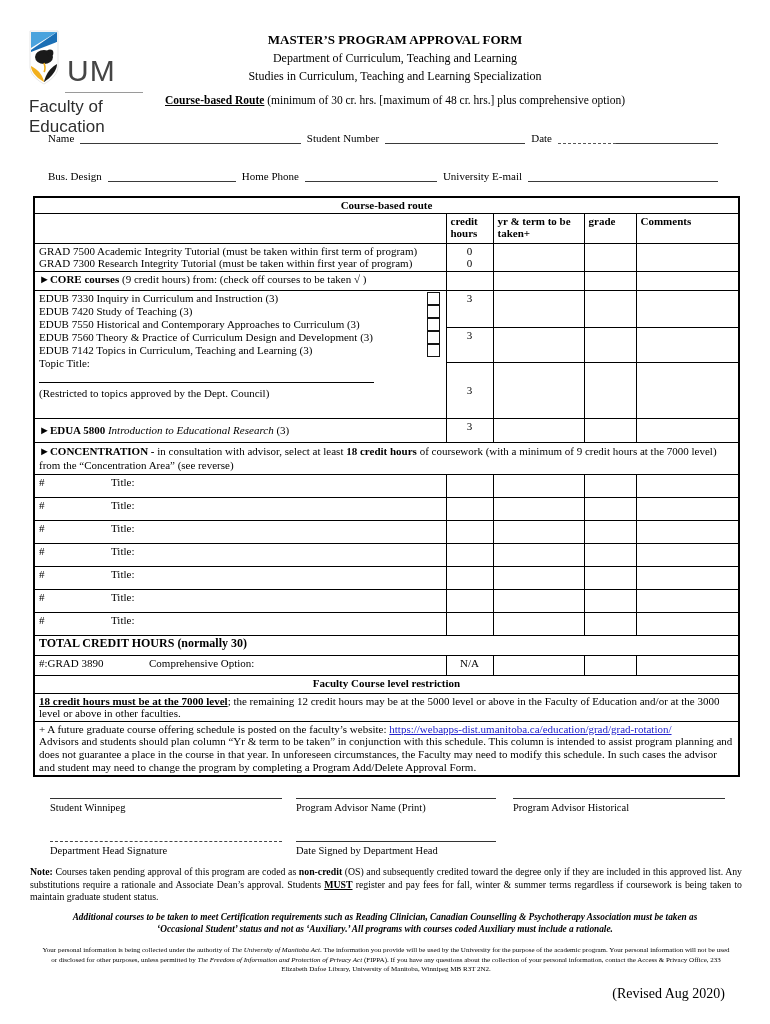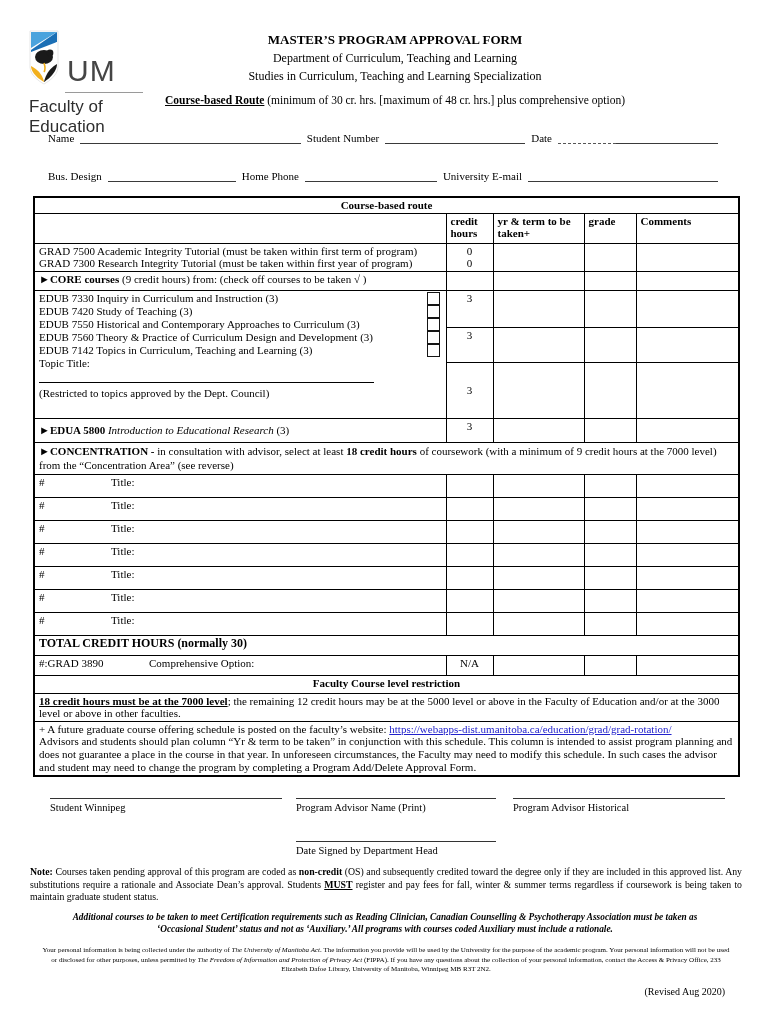--- a/index.html
+++ b/index.html
@@ -61,21 +61,21 @@
   .sig .line.dash{border-top:1px dashed #444;}
 
   
   .note{position:absolute;left:30px;top:866px;width:712px;font-size:9.8px;line-height:12.5px;
         text-align:justify;}
   .note .bu{font-weight:bold;text-decoration:underline;}
   .cert{position:absolute;left:60px;top:912px;width:650px;font-size:9.3px;line-height:11.5px;
         font-weight:bold;font-style:italic;text-align:center;}
   .privacy{position:absolute;left:40px;top:946px;width:692px;font-size:7px;line-height:9.6px;
            text-align:center;}
-  .revised{position:absolute;right:45px;top:986px;font-size:10px;}
+  .revised{position:absolute;right:45px;top:986px;font-size:14px;}
 </style>
 </head>
 <body>
 
 <div class="page">
 
   <div class="logo">
     <div class="logo-row">
       <svg width="30" height="56" viewBox="0 0 30 56">
         <path d="M1,1 h28 v36 c0,10 -14,17 -14,17 c0,0 -14,-7 -14,-17 z" fill="#ffffff" stroke="#cccccc" stroke-width="0.5"></path>
@@ -308,20 +308,24 @@
     <div>Student Winnipeg</div>
   </div>
   <div class="sig" style="left:296px;top:798px;width:200px;">
     <div class="line"></div>
     <div>Program Advisor Name (Print)</div>
   </div>
   <div class="sig" style="left:513px;top:798px;width:212px;">
     <div class="line"></div>
     <div>Program Advisor Historical</div>
   </div>
+  <div class="sig" style="left:50px;top:841px;width:232px;">
+    <div class="line dash"></div>
+    <div>Department Head Signature</div>
+  </div>
   <div class="sig" style="left:296px;top:841px;width:200px;">
     <div class="line"></div>
     <div>Date Signed by Department Head</div>
   </div>
 
   <div class="note">
     <span class="bold">Note:</span><span>  Courses taken pending approval of this program are coded as </span><span class="bold">non-credit</span><span> (OS) and subsequently credited toward the degree only if they are included in this approved list. Any substitutions require a rationale and Associate Dean’s approval. Students </span><span class="bu">MUST</span><span> register and pay fees for fall, winter &amp; summer terms regardless  if coursework is being taken to maintain graduate student status.</span>
   </div>
 
   <div class="cert">Additional courses to be taken to meet Certification requirements such as Reading Clinician, Canadian Counselling &amp; Psychotherapy Association must be taken as ‘Occasional Student’ status and not as ‘Auxiliary.’ All programs with courses coded Auxiliary must include a rationale.</div>

